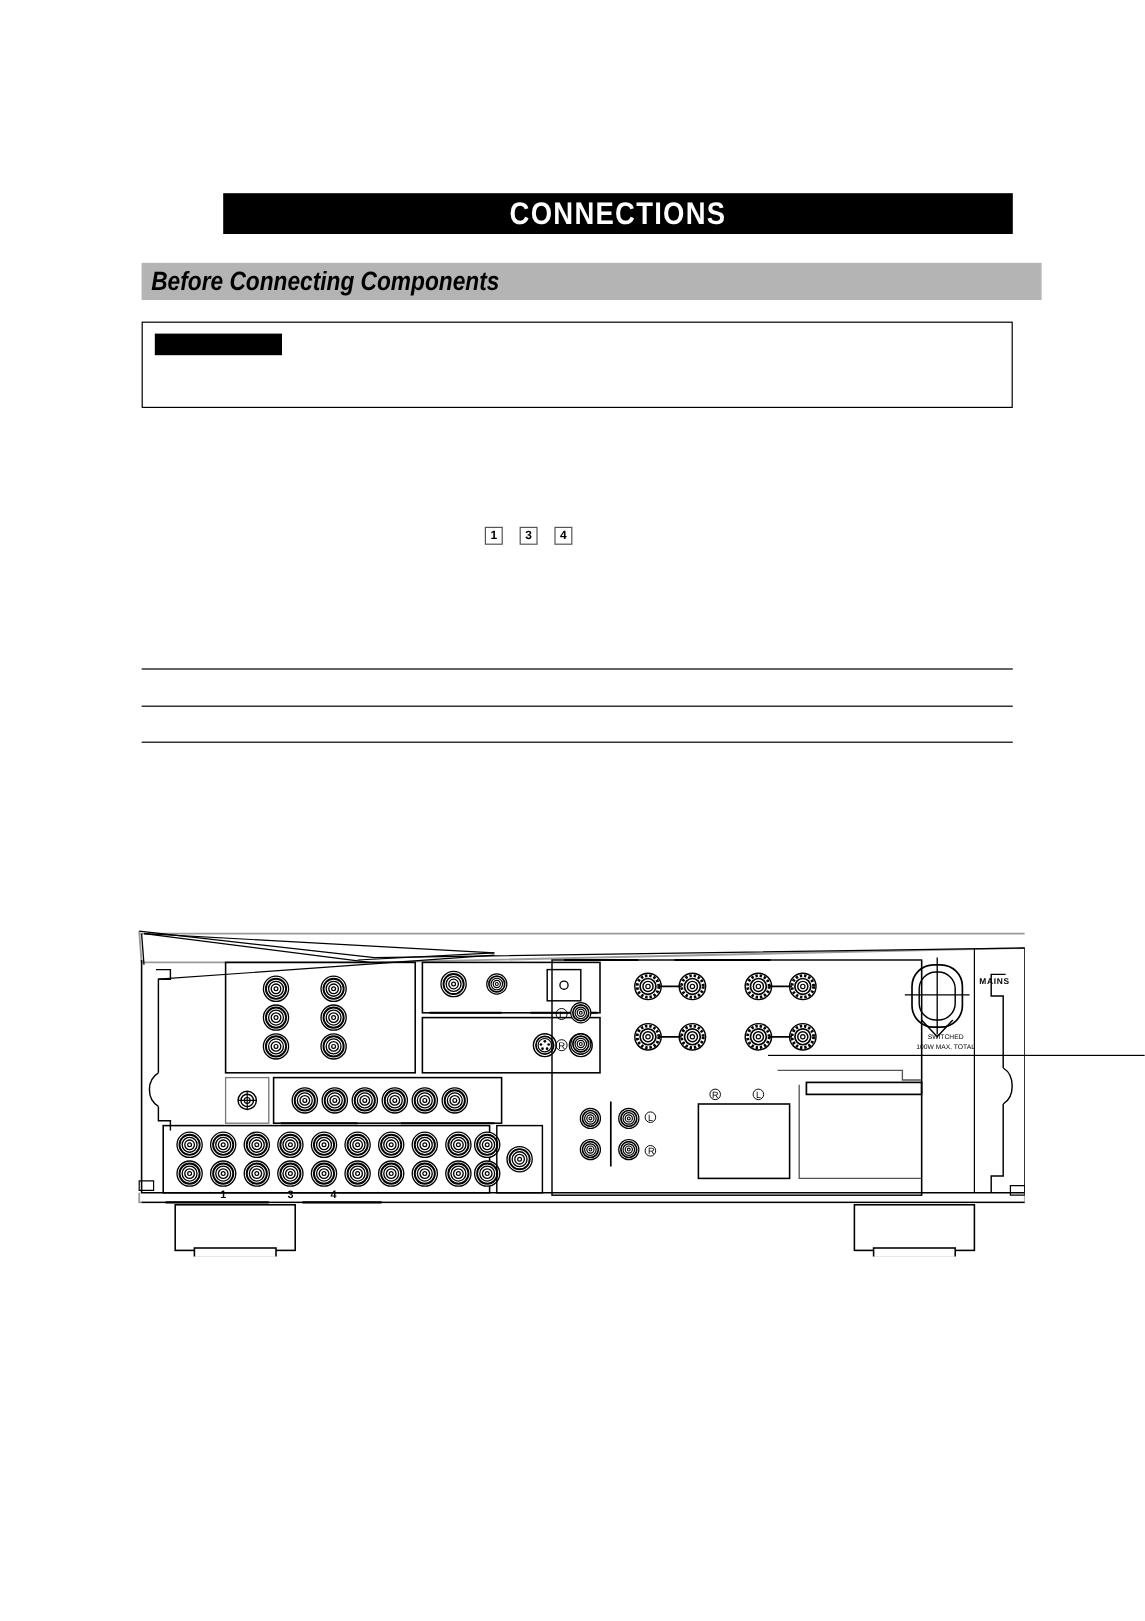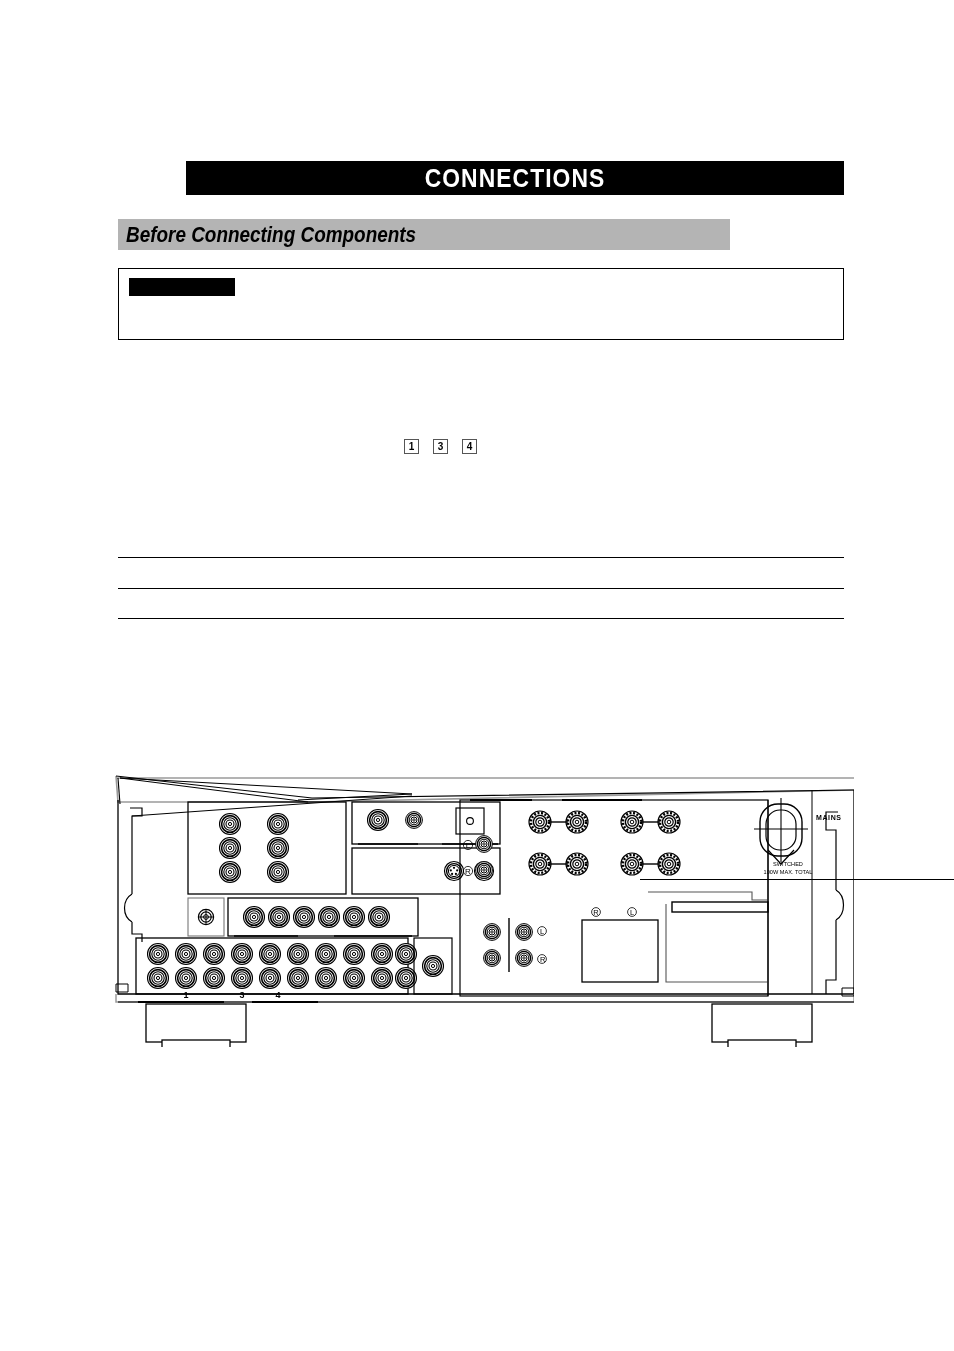--- a/index.html
+++ b/index.html
@@ -18,21 +18,21 @@
   .chapter-bar .title{
     position:absolute;left:0;top:0;width:100%;height:100%;
     display:flex;align-items:center;justify-content:center;
     color:#fff;font-weight:bold;font-size:26px;letter-spacing:1.2px;
     font-family:"Liberation Sans Narrow","Liberation Sans",sans-serif;
     transform:scaleX(.88);transform-origin:center center;
   }
 
   
   .section-band{
-    position:absolute;left:118px;top:219px;width:612px;height:31px;
+    position:absolute;left:118px;top:219px;width:750px;height:31px;
     background:#b4b4b4;
   }
   .section-band .label{
     position:absolute;left:8px;top:50%;transform:translateY(-50%) scaleX(.86);
     transform-origin:left center;
     font-weight:bold;font-style:italic;font-size:22px;white-space:nowrap;
     color:#000;
   }
 
   

